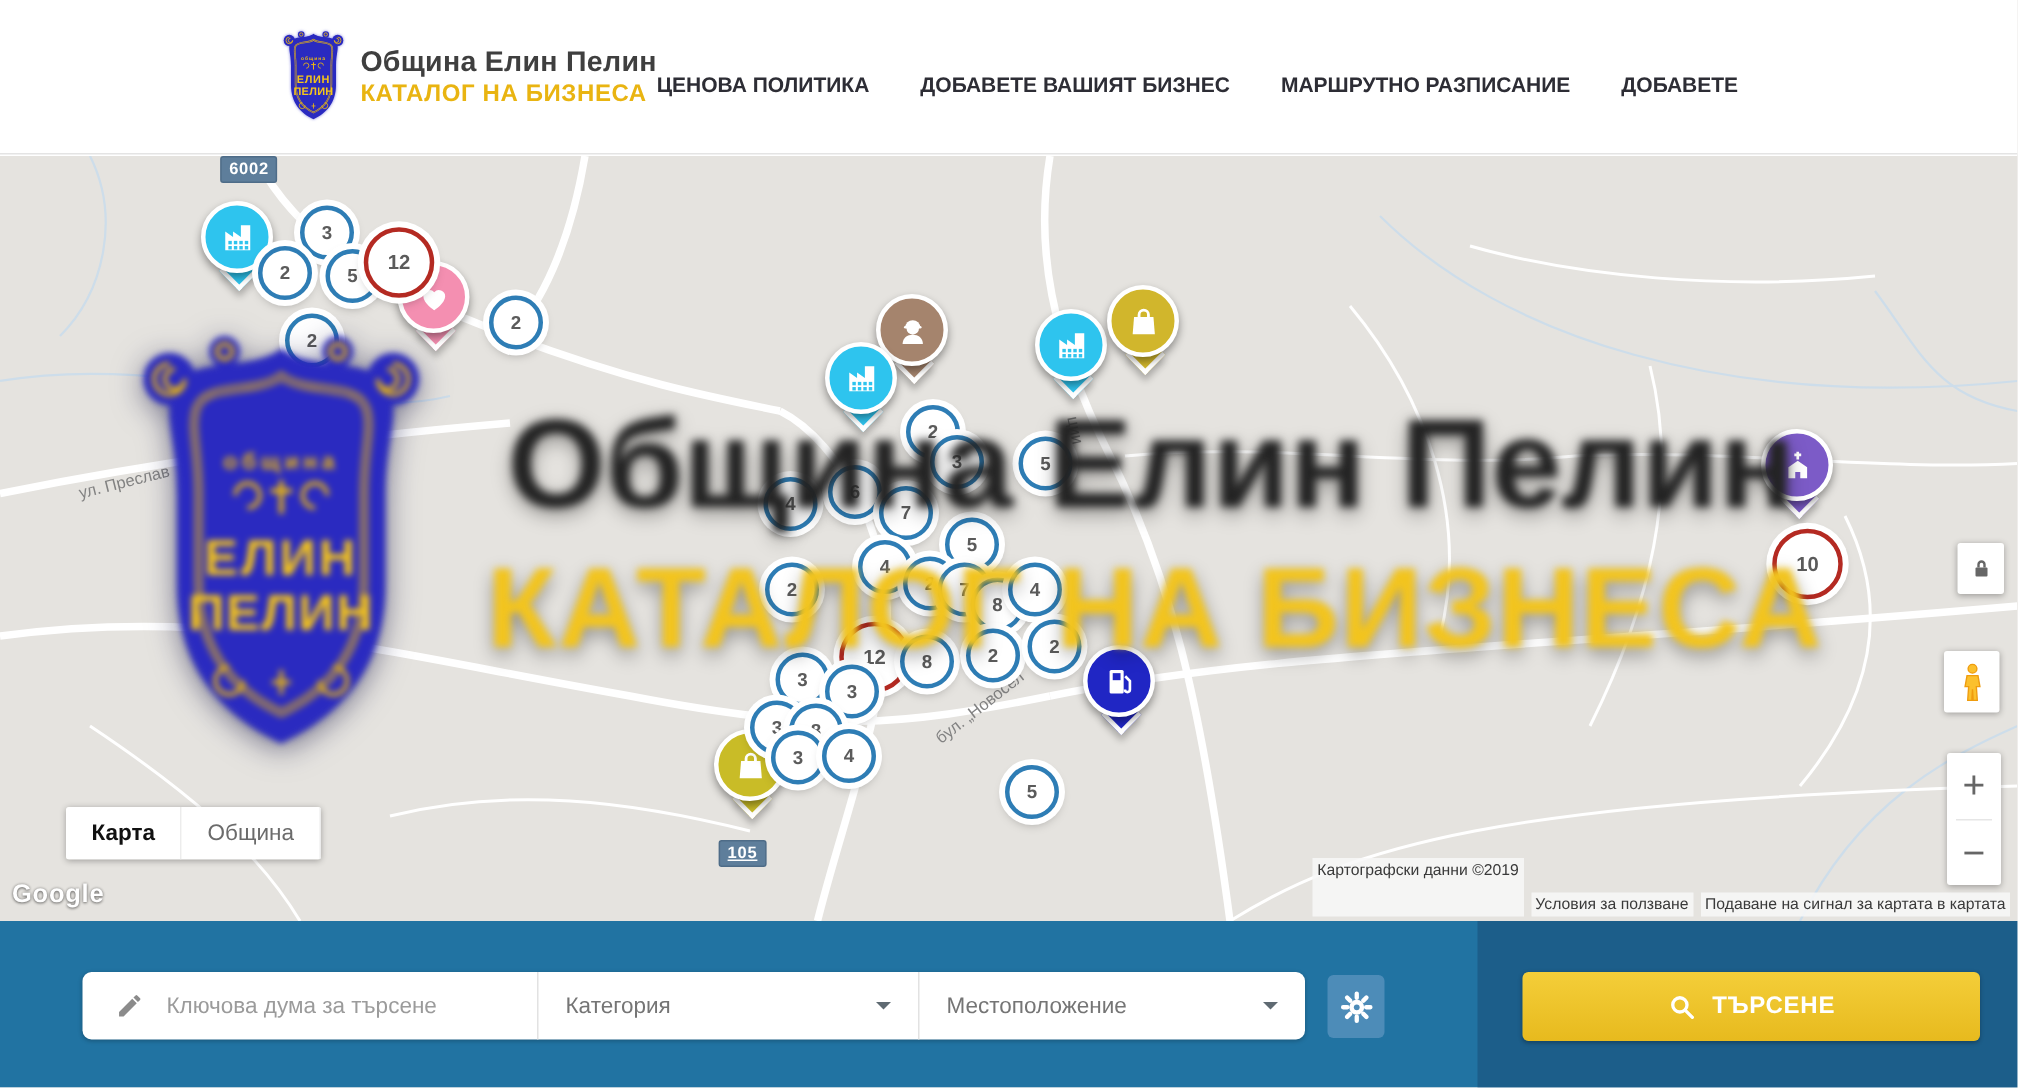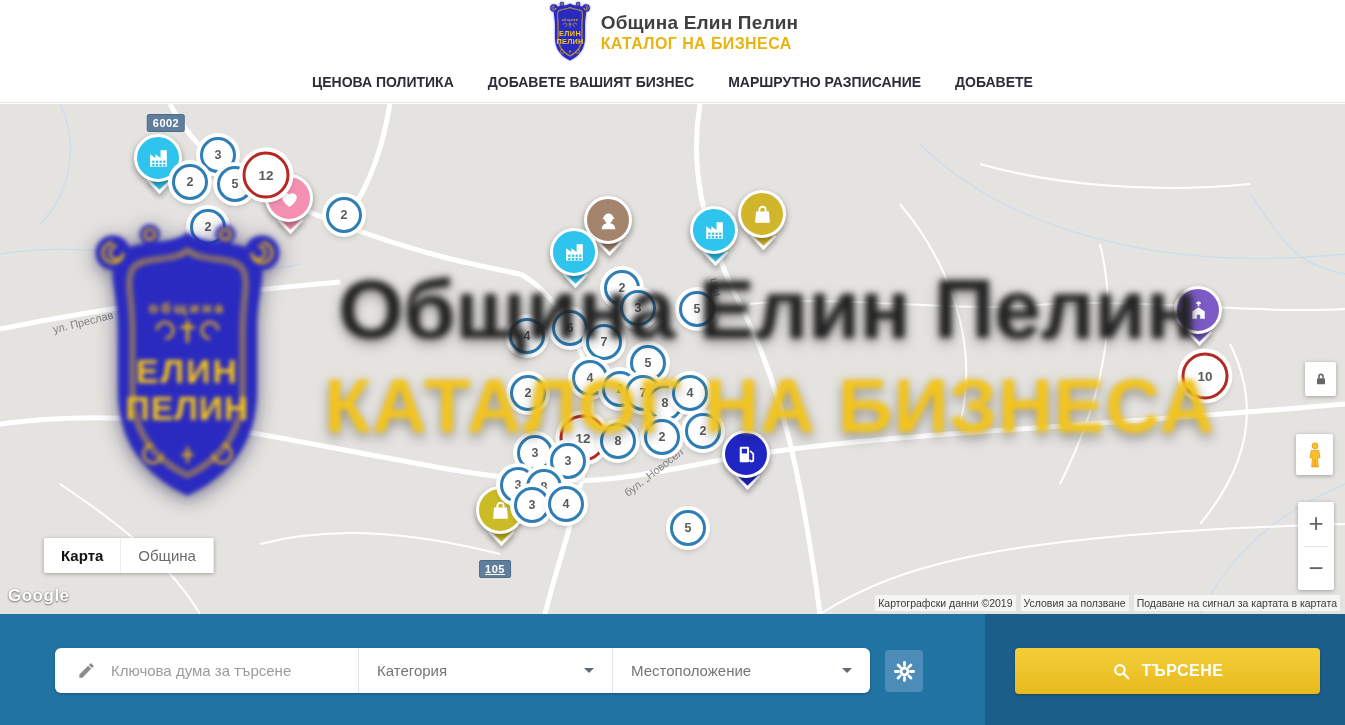--- a/index.html
+++ b/index.html
@@ -3,22 +3,22 @@
 <meta charset="utf-8">
 <style>
   html,body{margin:0;padding:0;}
   body{
     width:1345px;height:725px;overflow:hidden;position:relative;
     font-family:"Liberation Sans",sans-serif;background:#fff;
   }
   
   .header{
     position:absolute;left:0;top:0;width:1345px;height:103px;background:#fff;
-    border-bottom:1px solid #e4e4e4;display:flex;align-items:center;justify-content:flex-start;
-    box-sizing:border-box;padding:0 25px;z-index:20;flex-direction:column;
+    border-bottom:1px solid #e4e4e4;display:flex;align-items:center;justify-content:center;
+    box-sizing:border-box;padding:0 25px;z-index:20;
   }
   .brand{display:flex;align-items:center;gap:8px;cursor:pointer;}
   .brand-emblem{width:46px;height:64px;filter:drop-shadow(0 0 1px rgba(40,40,200,.6));}
   .brand-title{font-size:19px;font-weight:bold;color:#3f3f3f;letter-spacing:.2px;}
   .brand-subtitle{font-size:16px;font-weight:bold;color:#e9b411;letter-spacing:.4px;margin-top:1px;}
   .main-nav{display:flex;align-items:center;gap:34px;margin-top:10px;}
   .nav-item{font-size:14px;font-weight:bold;color:#2d2d35;text-decoration:none;letter-spacing:0;cursor:pointer;}
   
   .map{
     position:absolute;left:0;top:104px;width:1345px;height:510px;
@@ -80,21 +80,21 @@
   }
   .maptype-btn.active{font-weight:bold;color:#111;}
   .google-logo{
     position:absolute;left:8px;bottom:8px;z-index:8;font-size:17px;font-weight:bold;color:#fff;
     letter-spacing:.5px;text-shadow:0 1px 2px rgba(0,0,0,.45),0 0 2px rgba(0,0,0,.3);cursor:pointer;
   }
   .attribution{position:absolute;right:5px;bottom:3px;z-index:8;display:flex;gap:5px;}
   .attribution span{
     font-size:10.5px;color:#3a3a3a;background:rgba(248,248,248,.85);padding:2px 3px;white-space:nowrap;
   }
-  .attribution span.link{cursor:pointer;}
+  .attribution span.link{cursor:pointer;margin-top:23px;}
   .ctrl-box{
     position:absolute;background:#fff;border-radius:2px;box-shadow:0 1px 4px rgba(0,0,0,.3);
     display:flex;align-items:center;justify-content:center;z-index:8;cursor:pointer;
   }
   .ctrl-lock{left:1305px;top:258px;width:31px;height:34px;}
   .ctrl-pegman{left:1296px;top:330px;width:37px;height:41px;}
   .zoomctrl{
     position:absolute;left:1298px;top:398px;width:36px;height:88px;background:#fff;border-radius:2px;
     box-shadow:0 1px 4px rgba(0,0,0,.3);z-index:8;display:flex;flex-direction:column;align-items:stretch;
   }
@@ -411,21 +411,21 @@
       </div>
       <div class="cluster" style="left: 566px; top: 400px;">
         <span>4</span>
       </div>
       <div class="cluster" style="left: 688px; top: 424px;">
         <span>5</span>
       </div>
       <div class="cluster red" style="left: 1205px; top: 272px;">
         <span>10</span>
       </div>
-      <span class="road-badge" style="left: 166px; top: 9px; margin-top: 10px;">6002</span>
+      <span class="road-badge" style="left: 166px; top: 9px;">6002</span>
       <span class="road-badge" style="left: 495px; top: 465px; text-decoration: underline;">105</span>
       <span class="street-label" style="left: 52px; top: 212px; transform: rotate(-14deg);">ул. Преслав</span>
       <span class="street-label" style="left: 618px; top: 362px; transform: rotate(-38deg);">бул. „Новосел</span>
       <span class="street-label" style="left: 707px; top: 177px; transform: rotate(78deg);">ции</span>
     </div>
 
   <div class="wm-emblem">
     <svg>
         <use href="#emblem-symbol"></use>
       </svg>

